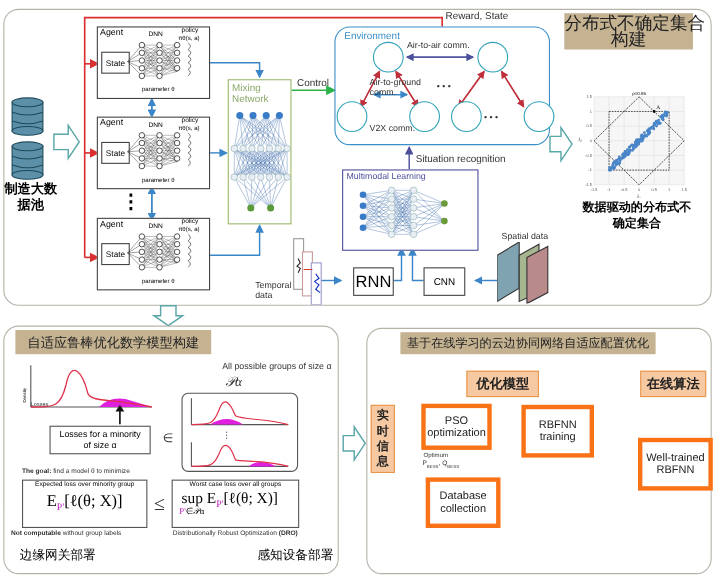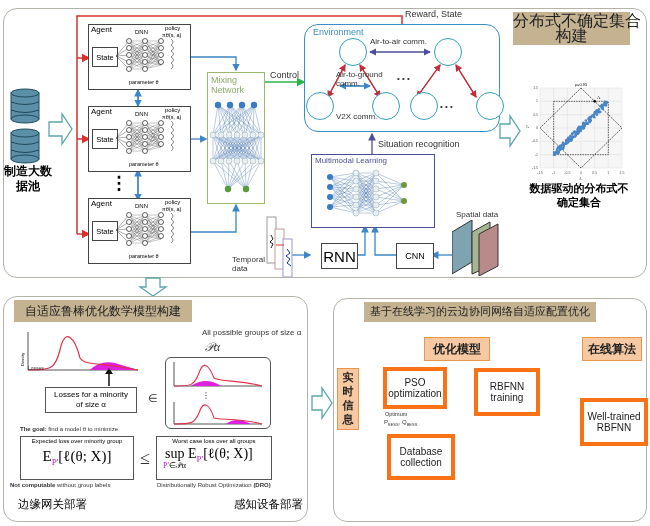--- a/index.html
+++ b/index.html
@@ -605,21 +605,21 @@
         <circle cx="64" cy="22" r="3" fill="#e8eef3" stroke="#8aa" stroke-width=".5"></circle>
         <circle cx="64" cy="30" r="3" fill="#e8eef3" stroke="#8aa" stroke-width=".5"></circle>
         <circle cx="64" cy="38" r="3" fill="#e8eef3" stroke="#8aa" stroke-width=".5"></circle>
         <circle cx="64" cy="46" r="3" fill="#e8eef3" stroke="#8aa" stroke-width=".5"></circle>
         <circle cx="92" cy="18" r="3" fill="#6a9a3a"></circle>
         <circle cx="92" cy="34" r="3" fill="#6a9a3a"></circle>
       </svg>
   </div>
 
   <div class="box" style="left:310px;top:243px;width:35px;height:24px;font-size:15px;margin-left:11px;">RNN</div>
-  <div class="box" style="left:396px;top:243px;width:36px;height:24px;font-size:9px;">CNN</div>
+  <div class="box" style="left:385px;top:243px;width:36px;height:24px;font-size:9px;">CNN</div>
 
   <div class="abs" style="left:265px;top:215px;width:30px;height:62px;">
     <svg width="30" height="62">
         <rect x="2" y="2" width="9" height="46" fill="#fff" stroke="#999"></rect>
         <rect x="10" y="14" width="9" height="40" fill="#fff" stroke="#c99"></rect>
         <rect x="18" y="24" width="9" height="38" fill="#fff" stroke="#99c"></rect>
         <path d="M6,20 l2,4 -3,3 3,2 -2,4" stroke="#222" fill="none"></path>
         <line x1="11" y1="30" x2="19" y2="30" stroke="#d33"></line>
         <path d="M22,34 l3,4 -4,3 4,3 -3,4 4,3" stroke="#1030c0" fill="none"></path>
       </svg>

